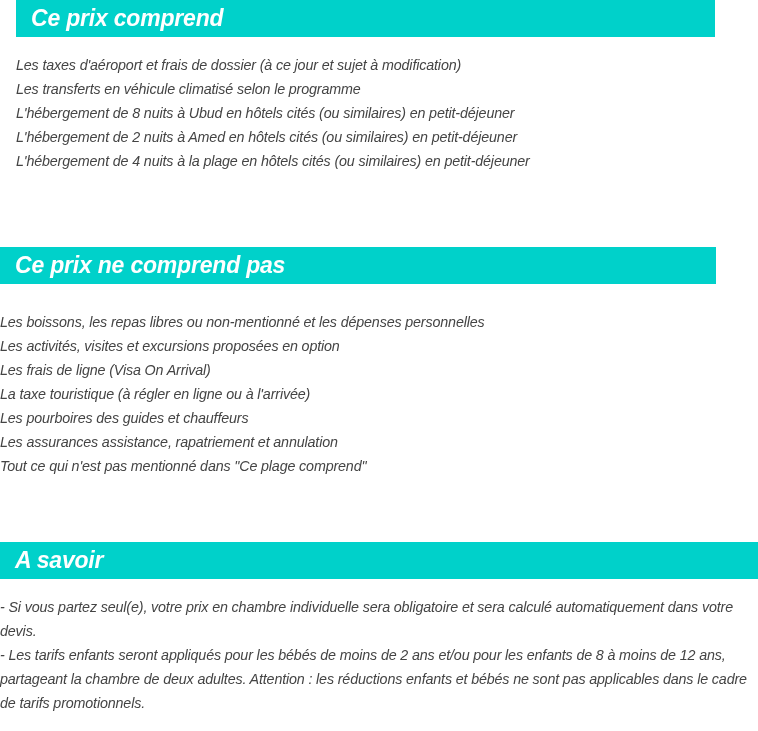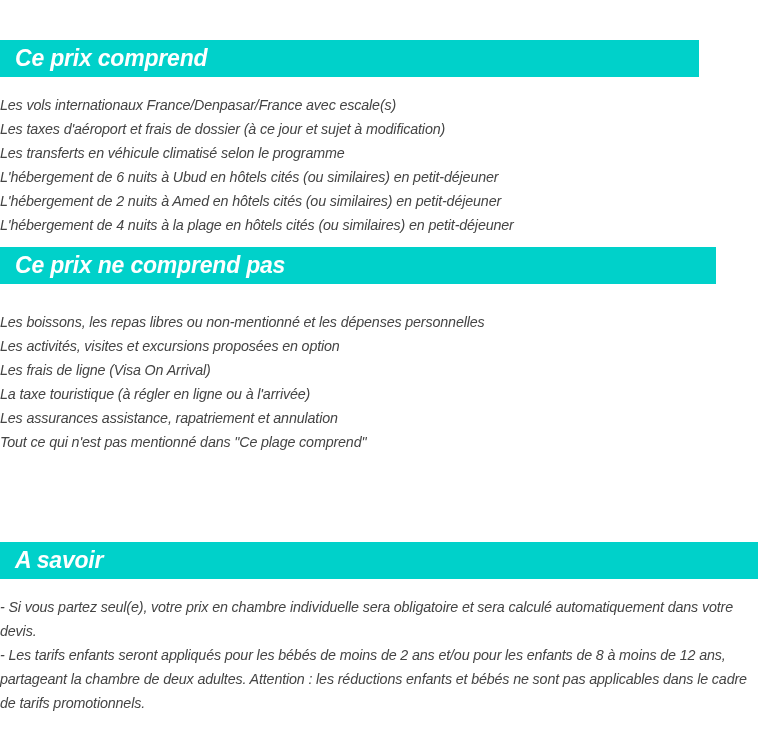--- a/index.html
+++ b/index.html
@@ -21,54 +21,54 @@
     letter-spacing: -0.2px;
   }
   .list { margin: 0; padding: 0; list-style: none; }
   .list li, .para {
     font-style: italic;
     color: #444444;
     font-size: 14.3px;
     line-height: 24px;
     letter-spacing: -0.15px;
   }
-  #sec1 { position: absolute; top: 0; left: 0; width: 699px; margin-top: 40px; }
+  #sec1 { position: absolute; top: 0; left: 16px; width: 699px; }
   #sec1 .list { margin-top: 16px; }
   #sec2 { position: absolute; top: 247px; left: 0; width: 716px; }
   #sec2 .list { margin-top: 26px; }
   #sec3 { position: absolute; top: 542px; left: 0; width: 758px; }
   #sec3 .body { margin-top: 16px; }
   .para { margin: 0; }
 </style>
 </head>
 <body>
 
 <section id="sec1">
   <div class="section-header">
     <h2>Ce prix comprend</h2>
   </div>
   <ul class="list">
-    <li>Les vols internationaux France/Denpasar/France avec escale(s)</li>
     <li>Les taxes d'aéroport et frais de dossier (à ce jour et sujet à modification)</li>
     <li>Les transferts en véhicule climatisé selon le programme</li>
-    <li>L'hébergement de 6 nuits à Ubud en hôtels cités (ou similaires) en petit-déjeuner</li>
+    <li>L'hébergement de 8 nuits à Ubud en hôtels cités (ou similaires) en petit-déjeuner</li>
     <li>L'hébergement de 2 nuits à Amed en hôtels cités (ou similaires) en petit-déjeuner</li>
     <li>L'hébergement de 4 nuits à la plage en hôtels cités (ou similaires) en petit-déjeuner</li>
   </ul>
 </section>
 
 <section id="sec2">
   <div class="section-header">
     <h2>Ce prix ne comprend pas</h2>
   </div>
   <ul class="list">
     <li>Les boissons, les repas libres ou non-mentionné et les dépenses personnelles</li>
     <li>Les activités, visites et excursions proposées en option</li>
     <li>Les frais de ligne (Visa On Arrival)</li>
     <li>La taxe touristique (à régler en ligne ou à l'arrivée)</li>
+    <li>Les pourboires des guides et chauffeurs</li>
     <li>Les assurances assistance, rapatriement et annulation</li>
     <li>Tout ce qui n'est pas mentionné dans "Ce plage comprend"</li>
   </ul>
 </section>
 
 <section id="sec3">
   <div class="section-header">
     <h2>A savoir</h2>
   </div>
   <div class="body">

